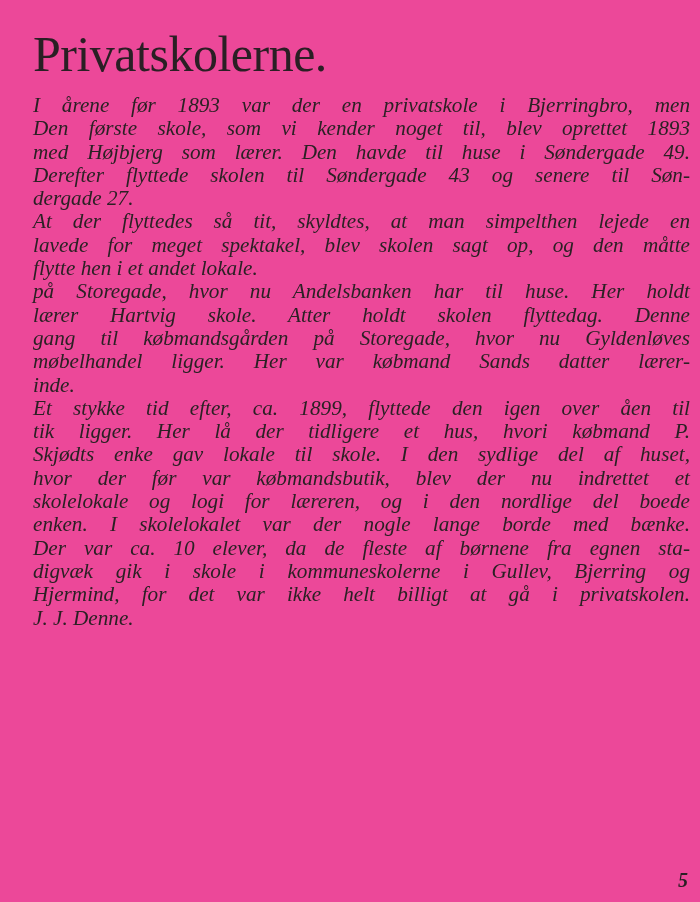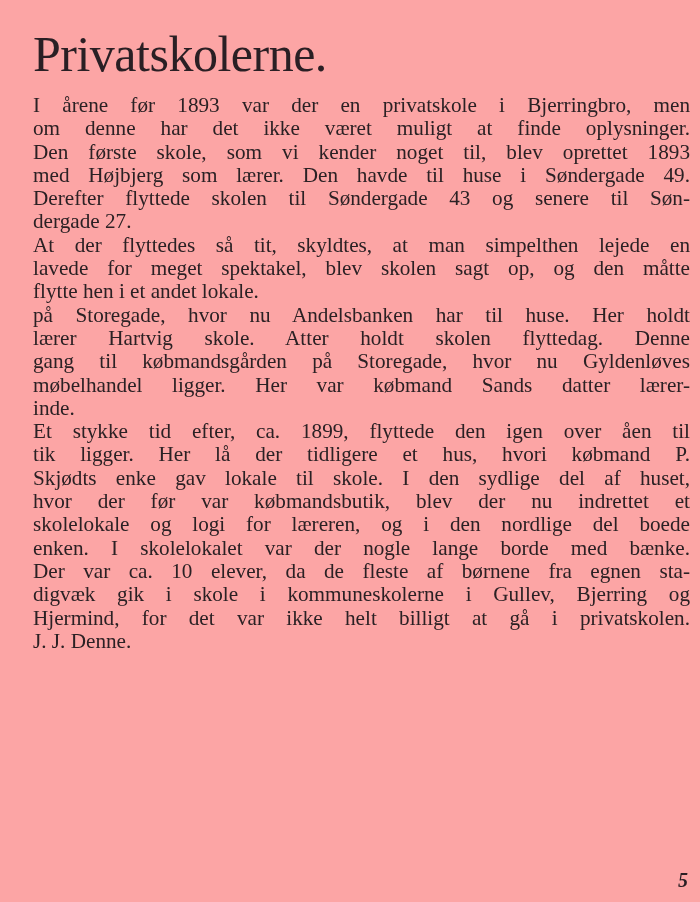--- a/index.html
+++ b/index.html
@@ -12,41 +12,42 @@
       height: 902px;
       position: relative;
       overflow: hidden;
       font-family: "Liberation Serif", "DejaVu Serif", serif;
       color: #2b2124;
     }
     .page {
       position: absolute;
       left: 0; top: 0;
       width: 700px; height: 902px;
-      background: #fca5a5;
+      background: #ec4899;
     }
     .title {
       position: absolute;
       left: 33px;
       top: 24px;
       font-size: 50px;
       line-height: 60px;
       letter-spacing: -0.5px;
       margin: 0;
       font-weight: normal;
       color: #2a1f24;
     }
     .body-text {
       position: absolute;
       left: 33px;
       top: 94px;
       width: 657px;
       font-size: 21.2px;
       line-height: 23.3px;
       margin: 0;
+      font-style: italic;
     }
     .line {
       display: block;
       white-space: nowrap;
       text-align: justify;
       text-align-last: justify;
       height: 23.3px;
     }
     .line.last {
       text-align-last: left;
@@ -63,21 +64,20 @@
   </style>
 </head>
 <body>
 
 <div class="page">
   <h1 class="title">Privatskolerne.</h1>
 
   <div class="body-text">
 
     <span class="line">I årene før 1893 var der en privatskole i Bjerringbro, men</span>
-    <span class="line">om denne har det ikke været muligt at finde oplysninger.</span>
     <span class="line">Den første skole, som vi kender noget til, blev oprettet 1893</span>
     <span class="line">med Højbjerg som lærer. Den havde til huse i Søndergade 49.</span>
     <span class="line">Derefter flyttede skolen til Søndergade 43 og senere til Søn-</span>
     <span class="line last">dergade 27.</span>
 
     <span class="line">At der flyttedes så tit, skyldtes, at man simpelthen lejede en</span>
     <span class="line">lavede for meget spektakel, blev skolen sagt op, og den måtte</span>
     <span class="line last">flytte hen i et andet lokale.</span>
 
     <span class="line">på Storegade, hvor nu Andelsbanken har til huse. Her holdt</span>

